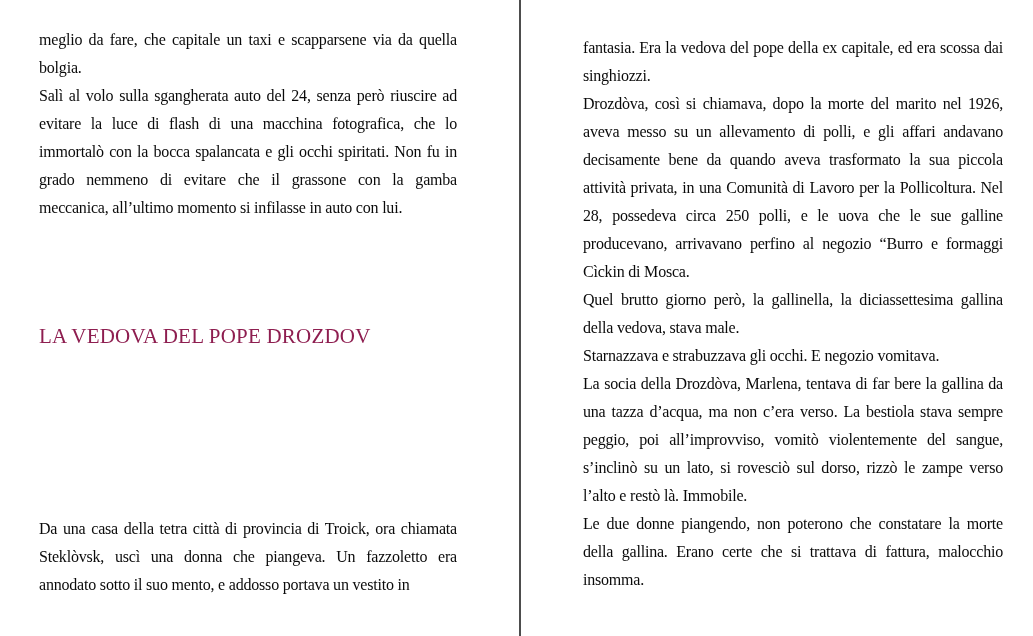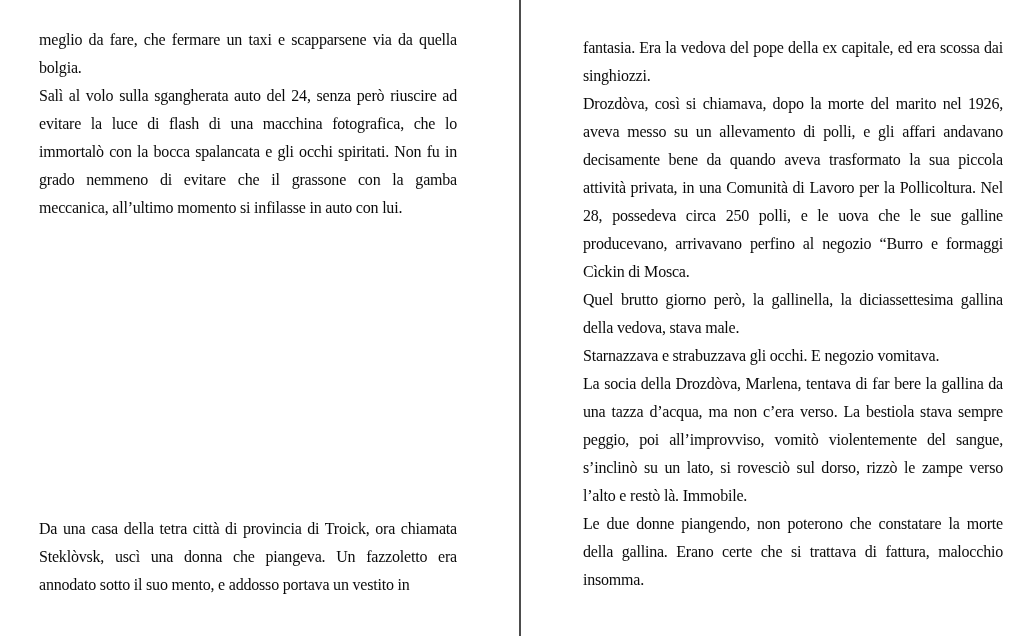--- a/index.html
+++ b/index.html
@@ -55,24 +55,25 @@
   }
   .page-right .text-block { top: 34px; }
 </style>
 </head>
 <body>
 
 <div class="book-spread">
 
   <div class="page page-left body-text">
     <div class="text-block block-top">
-      <p>meglio da fare, che fermare un taxi e scapparsene via da quella bolgia.</p>
+      <p>meglio da fare, che capitale un taxi e scapparsene via da quella bolgia.</p>
       <p>Salì al volo sulla sgangherata auto del 24, senza però riuscire ad evitare la luce di flash di una macchina fotografica, che lo immortalò con la bocca spalancata e gli occhi spiritati. Non fu in grado nemmeno di evitare che il grassone con la gamba meccanica, all’ultimo momento si infilasse in auto con lui.</p>
     </div>
 
+    <h2 class="chapter-heading">LA VEDOVA DEL POPE DROZDOV</h2>
 
     <div class="text-block block-bottom">
       <p>Da una casa della tetra città di provincia di Troick, ora chiamata Steklòvsk, uscì una donna che piangeva. Un fazzoletto era annodato sotto il suo mento, e addosso portava un vestito in</p>
     </div>
   </div>
 
   <div class="spine-divider"></div>
 
   <div class="page page-right body-text">
     <div class="text-block">

